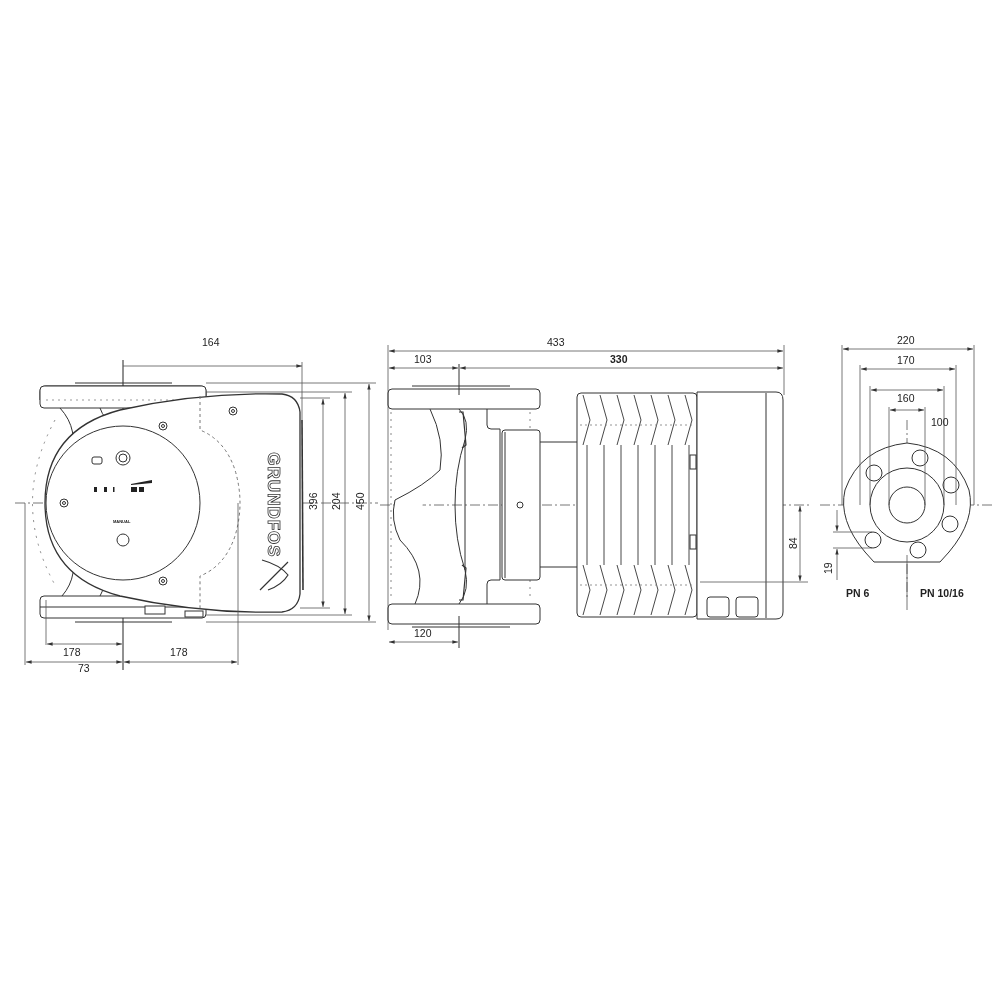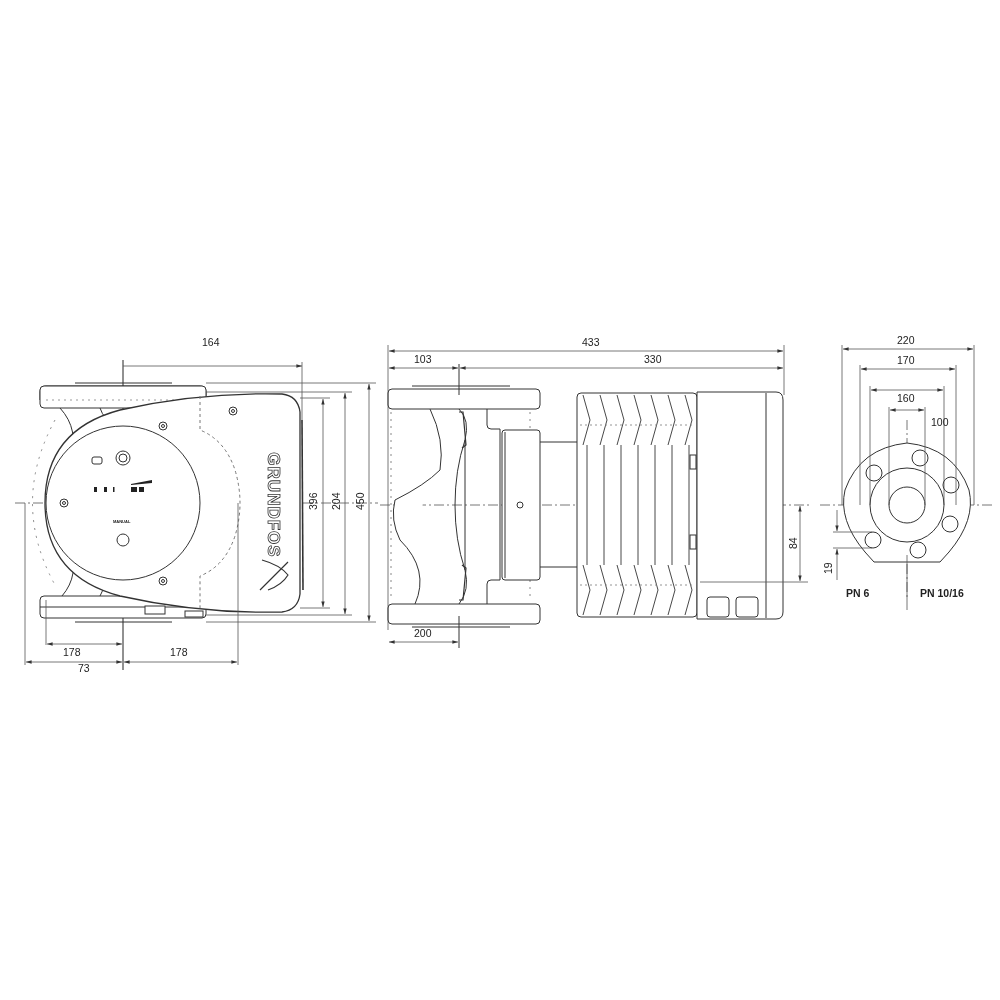--- a/index.html
+++ b/index.html
@@ -207,25 +207,25 @@
 <span class="lbl v" style="left:304px;top:496px;">396</span>
 <span class="lbl v" style="left:327px;top:496px;">204</span>
 <span class="lbl v" style="left:351px;top:496px;">450</span>
 <span class="lbl" style="left:78px;top:663px;">73</span>
 <span class="lbl" style="left:63px;top:647px;">178</span>
 <span class="lbl" style="left:170px;top:647px;">178</span>
 
 <span class="brand" style="left:220px;top:495px;">GRUNDFOS</span>
 <span class="tiny" style="left:113px;top:519px;">MANUAL</span>
 
-<span class="lbl" style="left:582px;top:337px;">433</span>
+<span class="lbl" style="left:547px;top:337px;">433</span>
 <span class="lbl" style="left:414px;top:354px;">103</span>
-<span class="lbl" style="left:644px;top:354px;">330</span>
+<span class="lbl" style="left:610px;top:354px;font-weight:bold;">330</span>
 <span class="lbl v" style="left:787px;top:538px;">84</span>
-<span class="lbl" style="left:414px;top:628px;">200</span>
+<span class="lbl" style="left:414px;top:628px;">120</span>
 
 <span class="lbl" style="left:897px;top:335px;">220</span>
 <span class="lbl" style="left:897px;top:355px;text-align:right;">170</span>
 <span class="lbl" style="left:897px;top:376px;margin-top:17px;">160</span>
 <span class="lbl" style="left:931px;top:396px;margin-top:21px;">100</span>
 <span class="lbl v" style="left:822px;top:563px;">19</span>
 <span class="lbl" style="left:846px;top:588px;font-weight:bold;">PN 6</span>
 <span class="lbl" style="left:920px;top:588px;font-weight:bold;">PN 10/16</span>
 
 </body></html>

